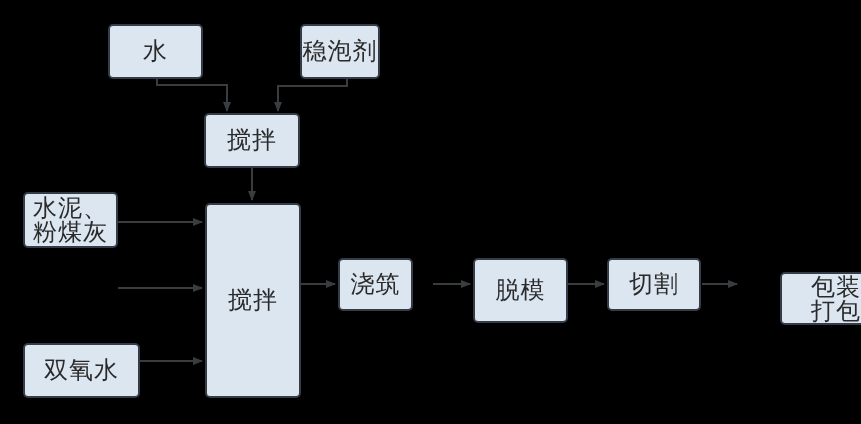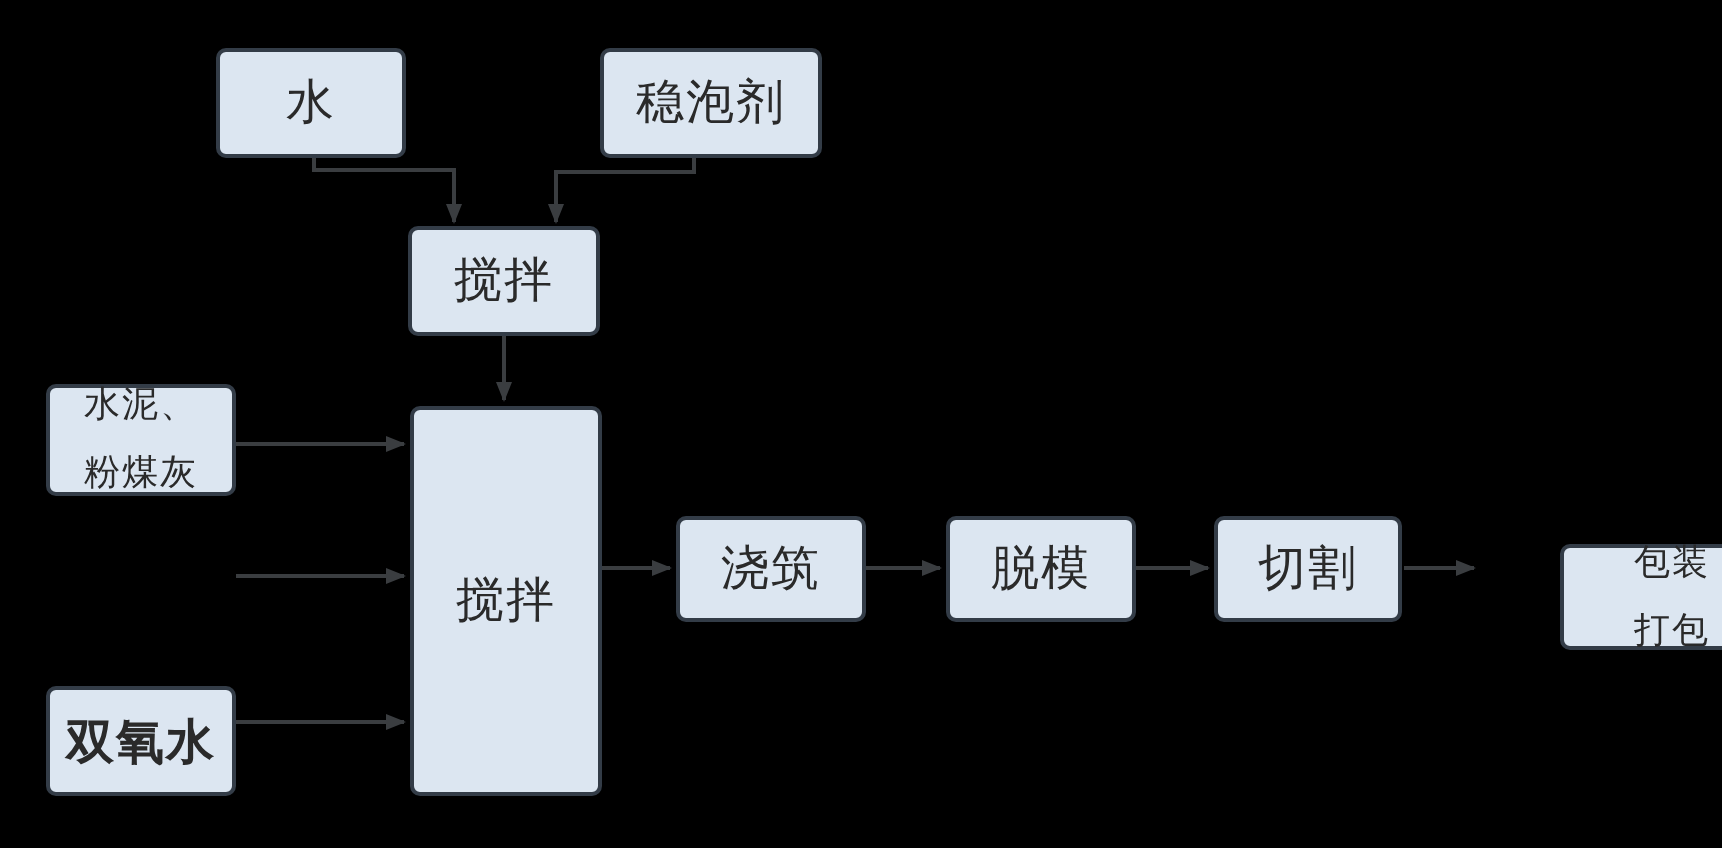--- a/index.html
+++ b/index.html
@@ -42,22 +42,22 @@
     color: var(--text);
   }
   .node .label {
     white-space: pre-line;
     text-align: center;
     font-size: 24px;
     line-height: 1.15;
     letter-spacing: 1px;
   }
   .node.two-line .label {
-    font-size: 18px;
-    line-height: 34px;
+    font-size: 24px;
+    line-height: 24px;
   }
 </style>
 </head>
 <body>
 
 <div id="canvas">
 
   <svg id="connectors" width="861" height="424" viewBox="0 0 861 424" xmlns="http://www.w3.org/2000/svg">
     <defs>
       <marker id="arrow" viewBox="0 0 10 8" refX="9" refY="4" markerWidth="10" markerHeight="8" markerUnits="userSpaceOnUse" orient="auto">
@@ -73,47 +73,47 @@
     <path class="connector" d="M301,284 L335,284" marker-end="url(#arrow)"></path>
     <path class="connector" d="M433,284 L470,284" marker-end="url(#arrow)"></path>
     <path class="connector" d="M568,284 L604,284" marker-end="url(#arrow)"></path>
     <path class="connector" d="M702,284 L737,284" marker-end="url(#arrow)"></path>
   </svg>
 
   <div class="node" style="left:108px; top:24px; width:95px; height:55px;">
     <span class="label">水</span>
   </div>
 
-  <div class="node" style="left:300px; top:24px; width:111px; height:55px;">
+  <div class="node" style="left:300px; top:24px; width:80px; height:55px;">
     <span class="label">稳泡剂</span>
   </div>
 
   <div class="node" style="left:204px; top:113px; width:96px; height:55px;">
     <span class="label">搅拌</span>
   </div>
 
   <div class="node two-line" style="left:23px; top:192px; width:95px; height:56px;">
     <span class="label">水泥、
 粉煤灰</span>
   </div>
 
 
-  <div class="node" style="left:23px; top:343px; width:95px; height:55px;font-weight:bold;">
+  <div class="node" style="left:23px; top:343px; width:117px; height:55px;">
     <span class="label">双氧水</span>
   </div>
 
   <div class="node" style="left:205px; top:203px; width:96px; height:195px;">
     <span class="label">搅拌</span>
   </div>
 
-  <div class="node" style="left:338px; top:258px; width:95px; height:53px;">
+  <div class="node" style="left:338px; top:258px; width:75px; height:53px;">
     <span class="label">浇筑</span>
   </div>
 
-  <div class="node" style="left:473px; top:258px; width:95px; height:53px;">
+  <div class="node" style="left:473px; top:258px; width:95px; height:65px;">
     <span class="label">脱模</span>
   </div>
 
   <div class="node" style="left:607px; top:258px; width:94px; height:53px;">
     <span class="label">切割</span>
   </div>
 
   <div class="node two-line" style="left:740px; top:272px; width:112px; height:53px;margin-left:40px;">
     <span class="label">包装
 打包</span>

